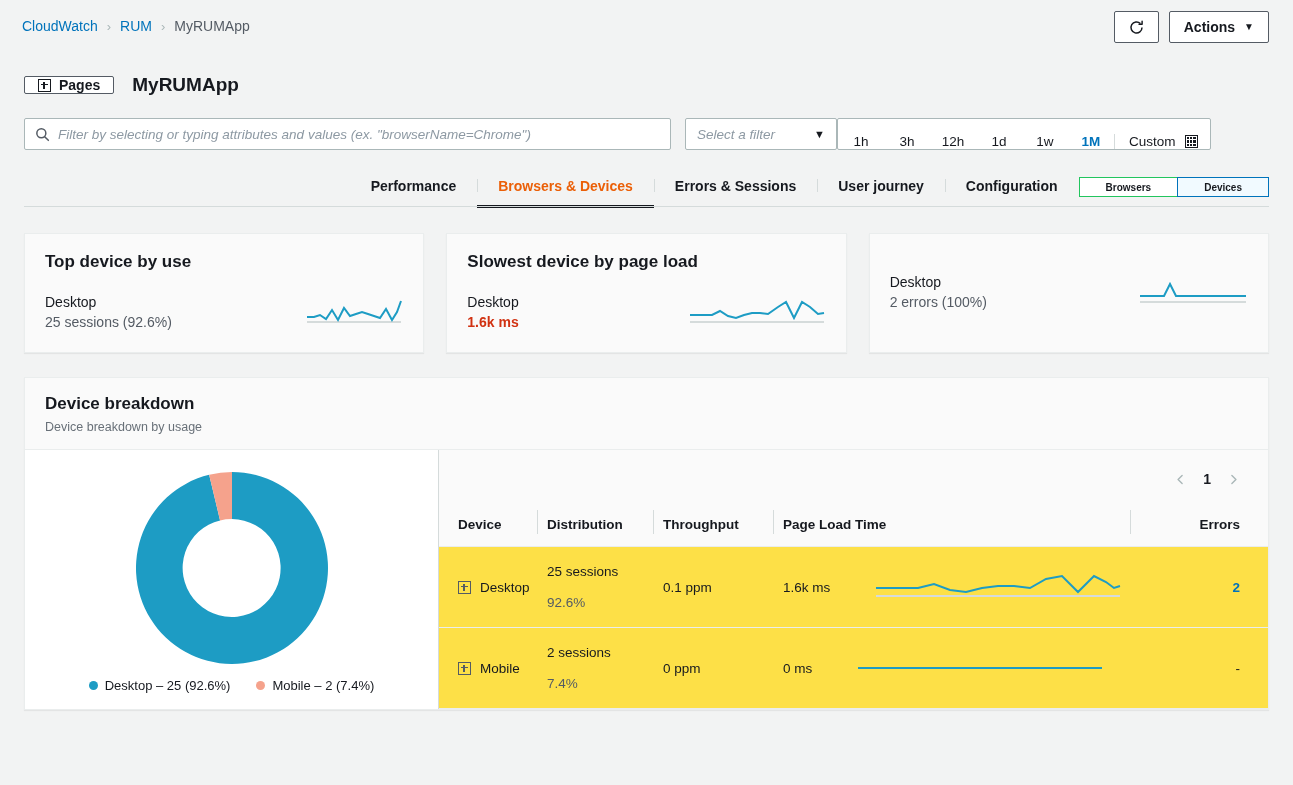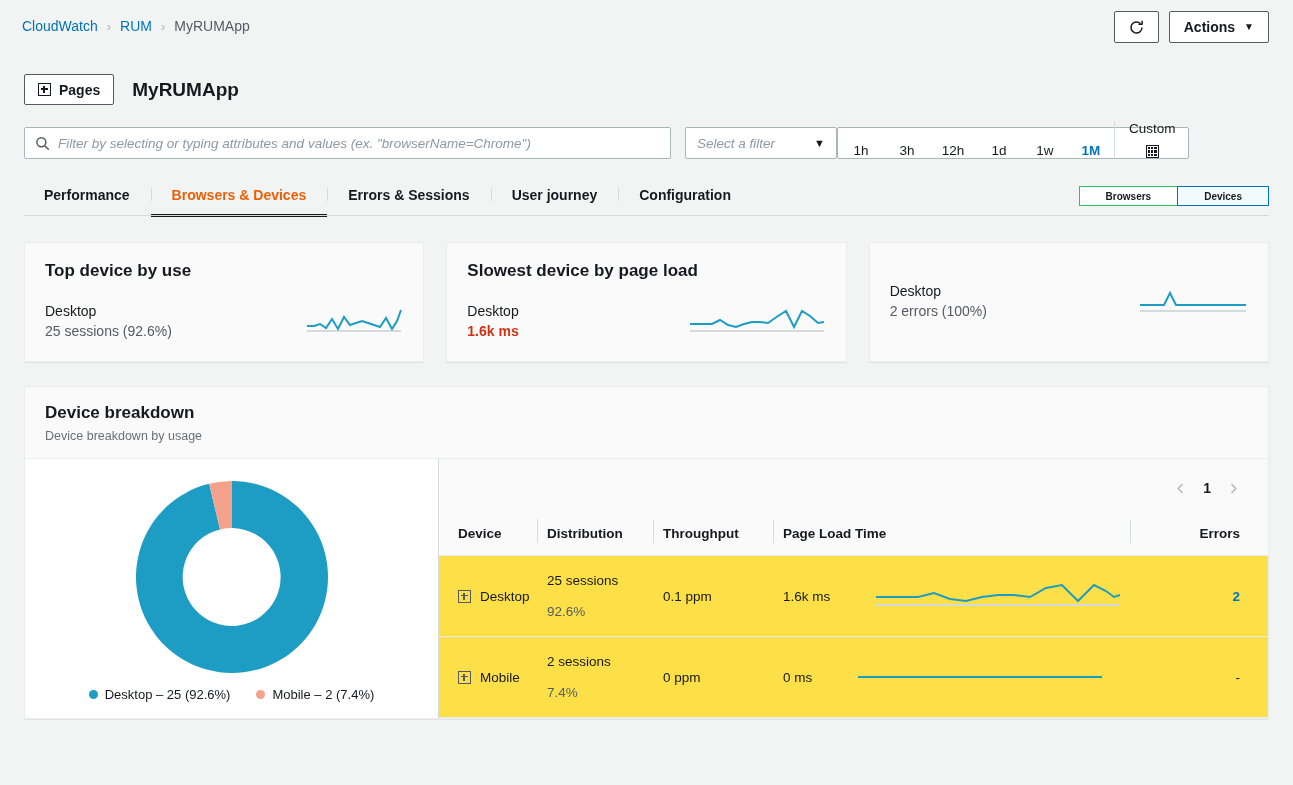--- a/index.html
+++ b/index.html
@@ -26,21 +26,21 @@
     font-family: "Liberation Sans", sans-serif;
     display: flex; align-items: center; justify-content: center;
     cursor: pointer;
   }
   .btn-refresh { width: 45px; height: 32px; }
   .btn-actions { height: 32px; padding: 0 14px; gap: 9px; }
   .caret-down { font-size: 10px; line-height: 1; }
 
   
   .pages-row { display: flex; align-items: center; gap: 18px; margin: 40px 0 0 24px; }
-  .btn-pages { height: 31px; padding: 0 13px; gap: 8px; }
+  .btn-pages { height: 18px; padding: 0 13px; gap: 8px; }
   .pages-icon {
     width: 13px; height: 13px; border: 1.6px solid #16191f;
     position: relative; display: inline-block;
   }
   .pages-icon::before, .pages-icon::after {
     content: ""; position: absolute; background: #16191f;
   }
   .pages-icon::before { left: 2px; right: 2px; top: 4.2px; height: 1.6px; }
   .pages-icon::after { top: 2px; bottom: 2px; left: 4.2px; width: 1.6px; }
   .app-title { font-size: 19px; font-weight: bold; color: #16191f; }
@@ -75,33 +75,33 @@
   }
   .tr-item {
     display: flex; align-items: center; justify-content: center;
     min-width: 46px; padding: 0 8px; font-size: 13.5px;
     color: #16191f; cursor: pointer;
   }
   .tr-item.active { color: #0073bb; font-weight: bold; }
   .tr-custom {
     display: flex; align-items: center; gap: 9px;
     padding: 0 12px 0 14px; border-left: 1px solid #d5dbdb;
-    font-size: 13.5px; color: #16191f; cursor: pointer; flex-direction: column;
+    font-size: 13.5px; color: #16191f; cursor: pointer;
   }
   .cal-icon {
     width: 13px; height: 13px; border: 1.5px solid #16191f;
     display: grid; grid-template-columns: 1fr 1fr 1fr; grid-template-rows: 1fr 1fr 1fr;
     gap: 1px; padding: 1px;
   }
   .cal-icon i { background: #16191f; }
 
   
   .tabrow {
     position: relative; margin: 27px 0 0 0; padding: 0 24px;
-    display: flex; align-items: flex-end; justify-content: space-between;
+    display: flex; align-items: flex-end; justify-content: flex-end;
   }
   .tabs { display: flex; align-items: stretch; }
   .tab {
     position: relative; padding: 0 21px 13px 21px;
     font-size: 14px; font-weight: bold; color: #16191f; cursor: pointer;
   }
   .tab:first-child { padding-left: 20px; }
   .tab + .tab::before {
     content: ""; position: absolute; left: 0; top: 1px; bottom: 15px;
     width: 1px; background: #d5dbdb;

